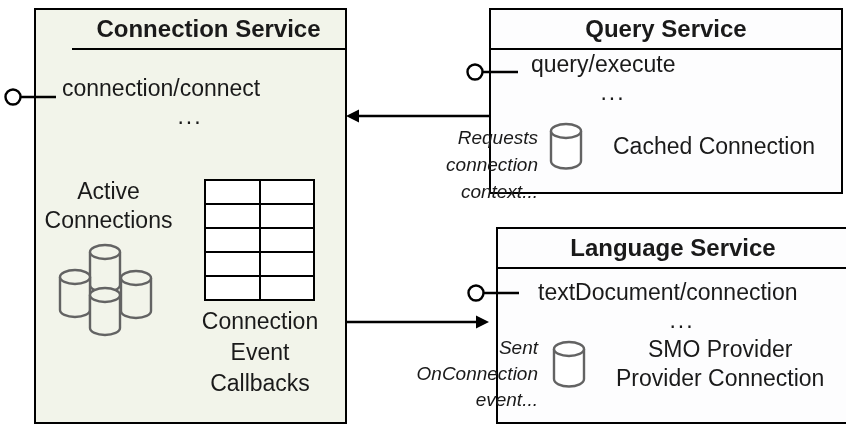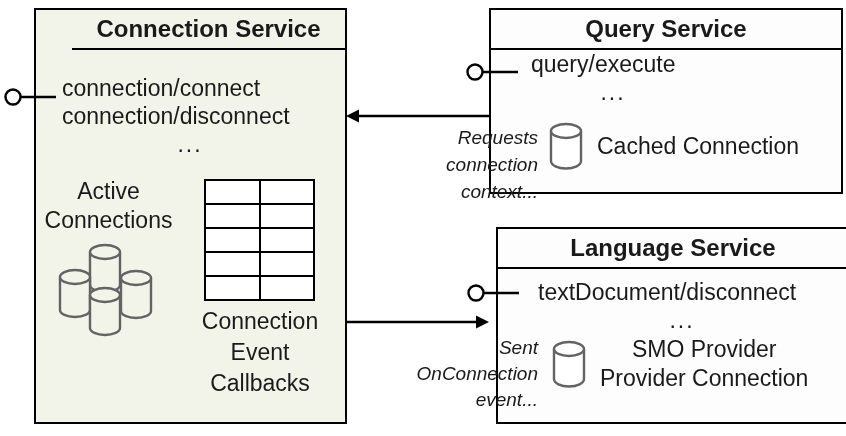--- a/index.html
+++ b/index.html
@@ -71,21 +71,21 @@
     gap: 2px;
     border: 2px solid var(--border-color, #000);
     background: var(--border-color, #000);
   }
   .callbacks-table > div { background: #ffffff; }
   .cluster-icon { position: absolute; left: 21px; top: 231px; }
   .db-row {
     position: absolute;
     display: flex;
     align-items: center;
-    gap: 13px;
+    gap: 29px;
     font-size: 23px;
     line-height: 29px;
   }
   .cached-row { left: 57px; top: 112px; }
   .smo-row { left: 53px; top: 106px; }
   .smo-text { text-align: center; }
   .edge-label {
     position: absolute;
     font-style: italic;
     font-size: 19px;
@@ -111,21 +111,20 @@
 </style>
 </head>
 <body>
 
 <div class="canvas">
 
   <div class="svc-box conn-box">
     <div class="box-header">Connection Service</div>
     <div class="methods conn-methods">
       <div>connection/connect</div>
-      <div>connection/disconnect</div>
       <div class="ellipsis-line">...</div>
     </div>
     <div class="multi-label active-label">
       <div>Active</div>
       <div>Connections</div>
     </div>
     <svg class="cluster-icon" width="96" height="96" viewBox="0 0 96 96" aria-hidden="true">
 
       <g>
         <path class="cyl-stroke cyl-green" d="M33 11 V44 A15 7 0 0 0 63 44 V11"></path>
@@ -177,21 +176,21 @@
         <path class="cyl-stroke cyl-white" d="M3 9 V39 A15 7.5 0 0 0 33 39 V9"></path>
         <ellipse class="cyl-stroke cyl-white" cx="18" cy="9" rx="15" ry="7"></ellipse>
       </svg>
       <div>Cached Connection</div>
     </div>
   </div>
 
   <div class="svc-box lang-box">
     <div class="box-header">Language Service</div>
     <div class="methods lang-methods">
-      <div>textDocument/disconnect</div>
+      <div>textDocument/connection</div>
       <div class="ellipsis-line">...</div>
     </div>
     <div class="db-row smo-row">
       <svg width="36" height="48" viewBox="0 0 36 48" aria-hidden="true">
         <path class="cyl-stroke cyl-white" d="M3 9 V39 A15 7.5 0 0 0 33 39 V9"></path>
         <ellipse class="cyl-stroke cyl-white" cx="18" cy="9" rx="15" ry="7"></ellipse>
       </svg>
       <div class="smo-text">
         <div>SMO Provider</div>
         <div>Provider Connection</div>

